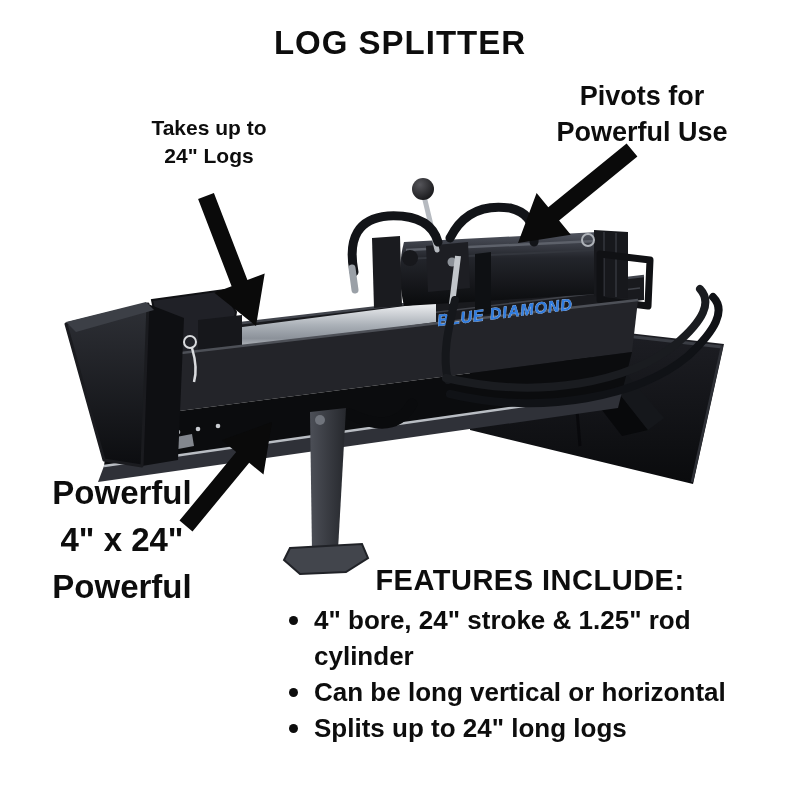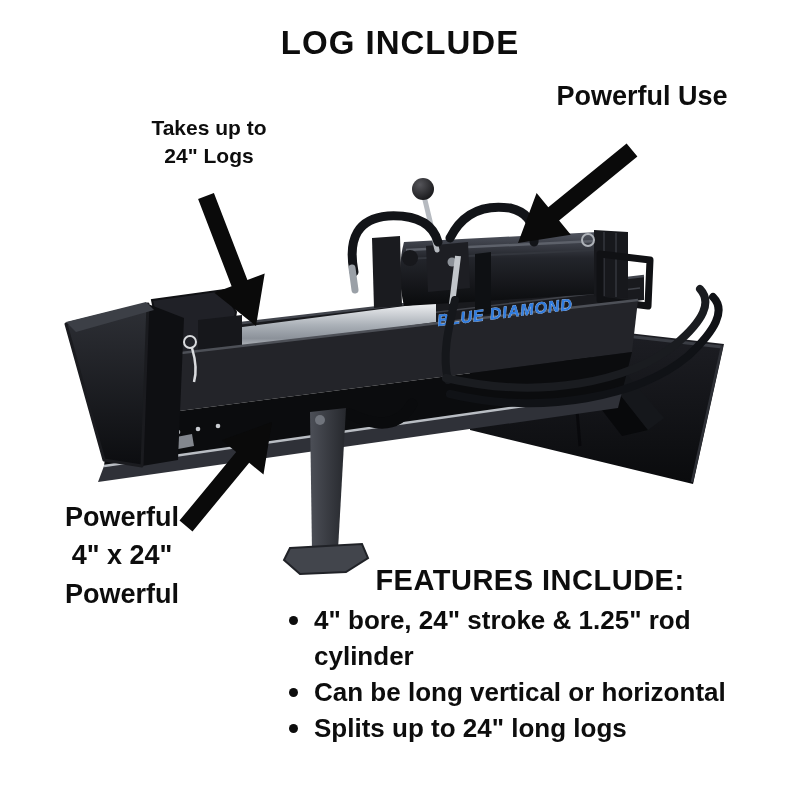--- a/index.html
+++ b/index.html
@@ -8,47 +8,48 @@
     font-family:"Liberation Sans","DejaVu Sans",sans-serif;color:#101010;
   }
   .page-title{
     position:absolute;left:0;top:24px;width:800px;text-align:center;
     font-size:33px;font-weight:700;letter-spacing:1px;color:#0d0d0d;
   }
   .callout{position:absolute;font-weight:700;color:#0d0d0d;text-align:center;line-height:1.32;}
   .callout .line{display:block;}
   .callout-takes{left:99px;top:114px;width:220px;font-size:21px;}
   .callout-pivots{left:542px;top:79px;width:200px;font-size:27px;}
-  .callout-cylinder{left:37px;top:498px;width:170px;font-size:27px;line-height:1.42;}
+  .callout-cylinder{left:37px;top:470px;width:170px;font-size:33px;line-height:1.42;}
   .machine-svg{position:absolute;left:0;top:0;}
   .features{position:absolute;left:280px;top:564px;width:500px;}
   .features-heading{font-size:29px;font-weight:700;text-align:center;color:#0d0d0d;margin:0 0 5px 0;letter-spacing:0.5px;}
   .features-list{list-style:none;margin:0;padding:0;}
   .features-list li{
     position:relative;padding-left:34px;font-size:26px;font-weight:700;
     line-height:36px;color:#0d0d0d;
   }
   .features-list li::before{
     content:"";position:absolute;left:9px;top:14px;width:9px;height:9px;
     border-radius:50%;background:#0d0d0d;
   }
 </style>
 </head>
 <body>
 
 <div class="canvas">
 
-  <div class="page-title">LOG INCLUDE</div>
+  <div class="page-title">LOG SPLITTER</div>
 
   <div class="callout callout-takes">
     <span class="line">Takes up to</span>
     <span class="line">24" Logs</span>
   </div>
 
   <div class="callout callout-pivots">
+    <span class="line">Pivots for</span>
     <span class="line">Powerful Use</span>
   </div>
 
   <div class="callout callout-cylinder">
     <span class="line">Powerful</span>
     <span class="line">4" x 24"</span>
     <span class="line">Powerful</span>
   </div>
 
   <svg class="machine-svg" width="800" height="800" viewBox="0 0 800 800">

